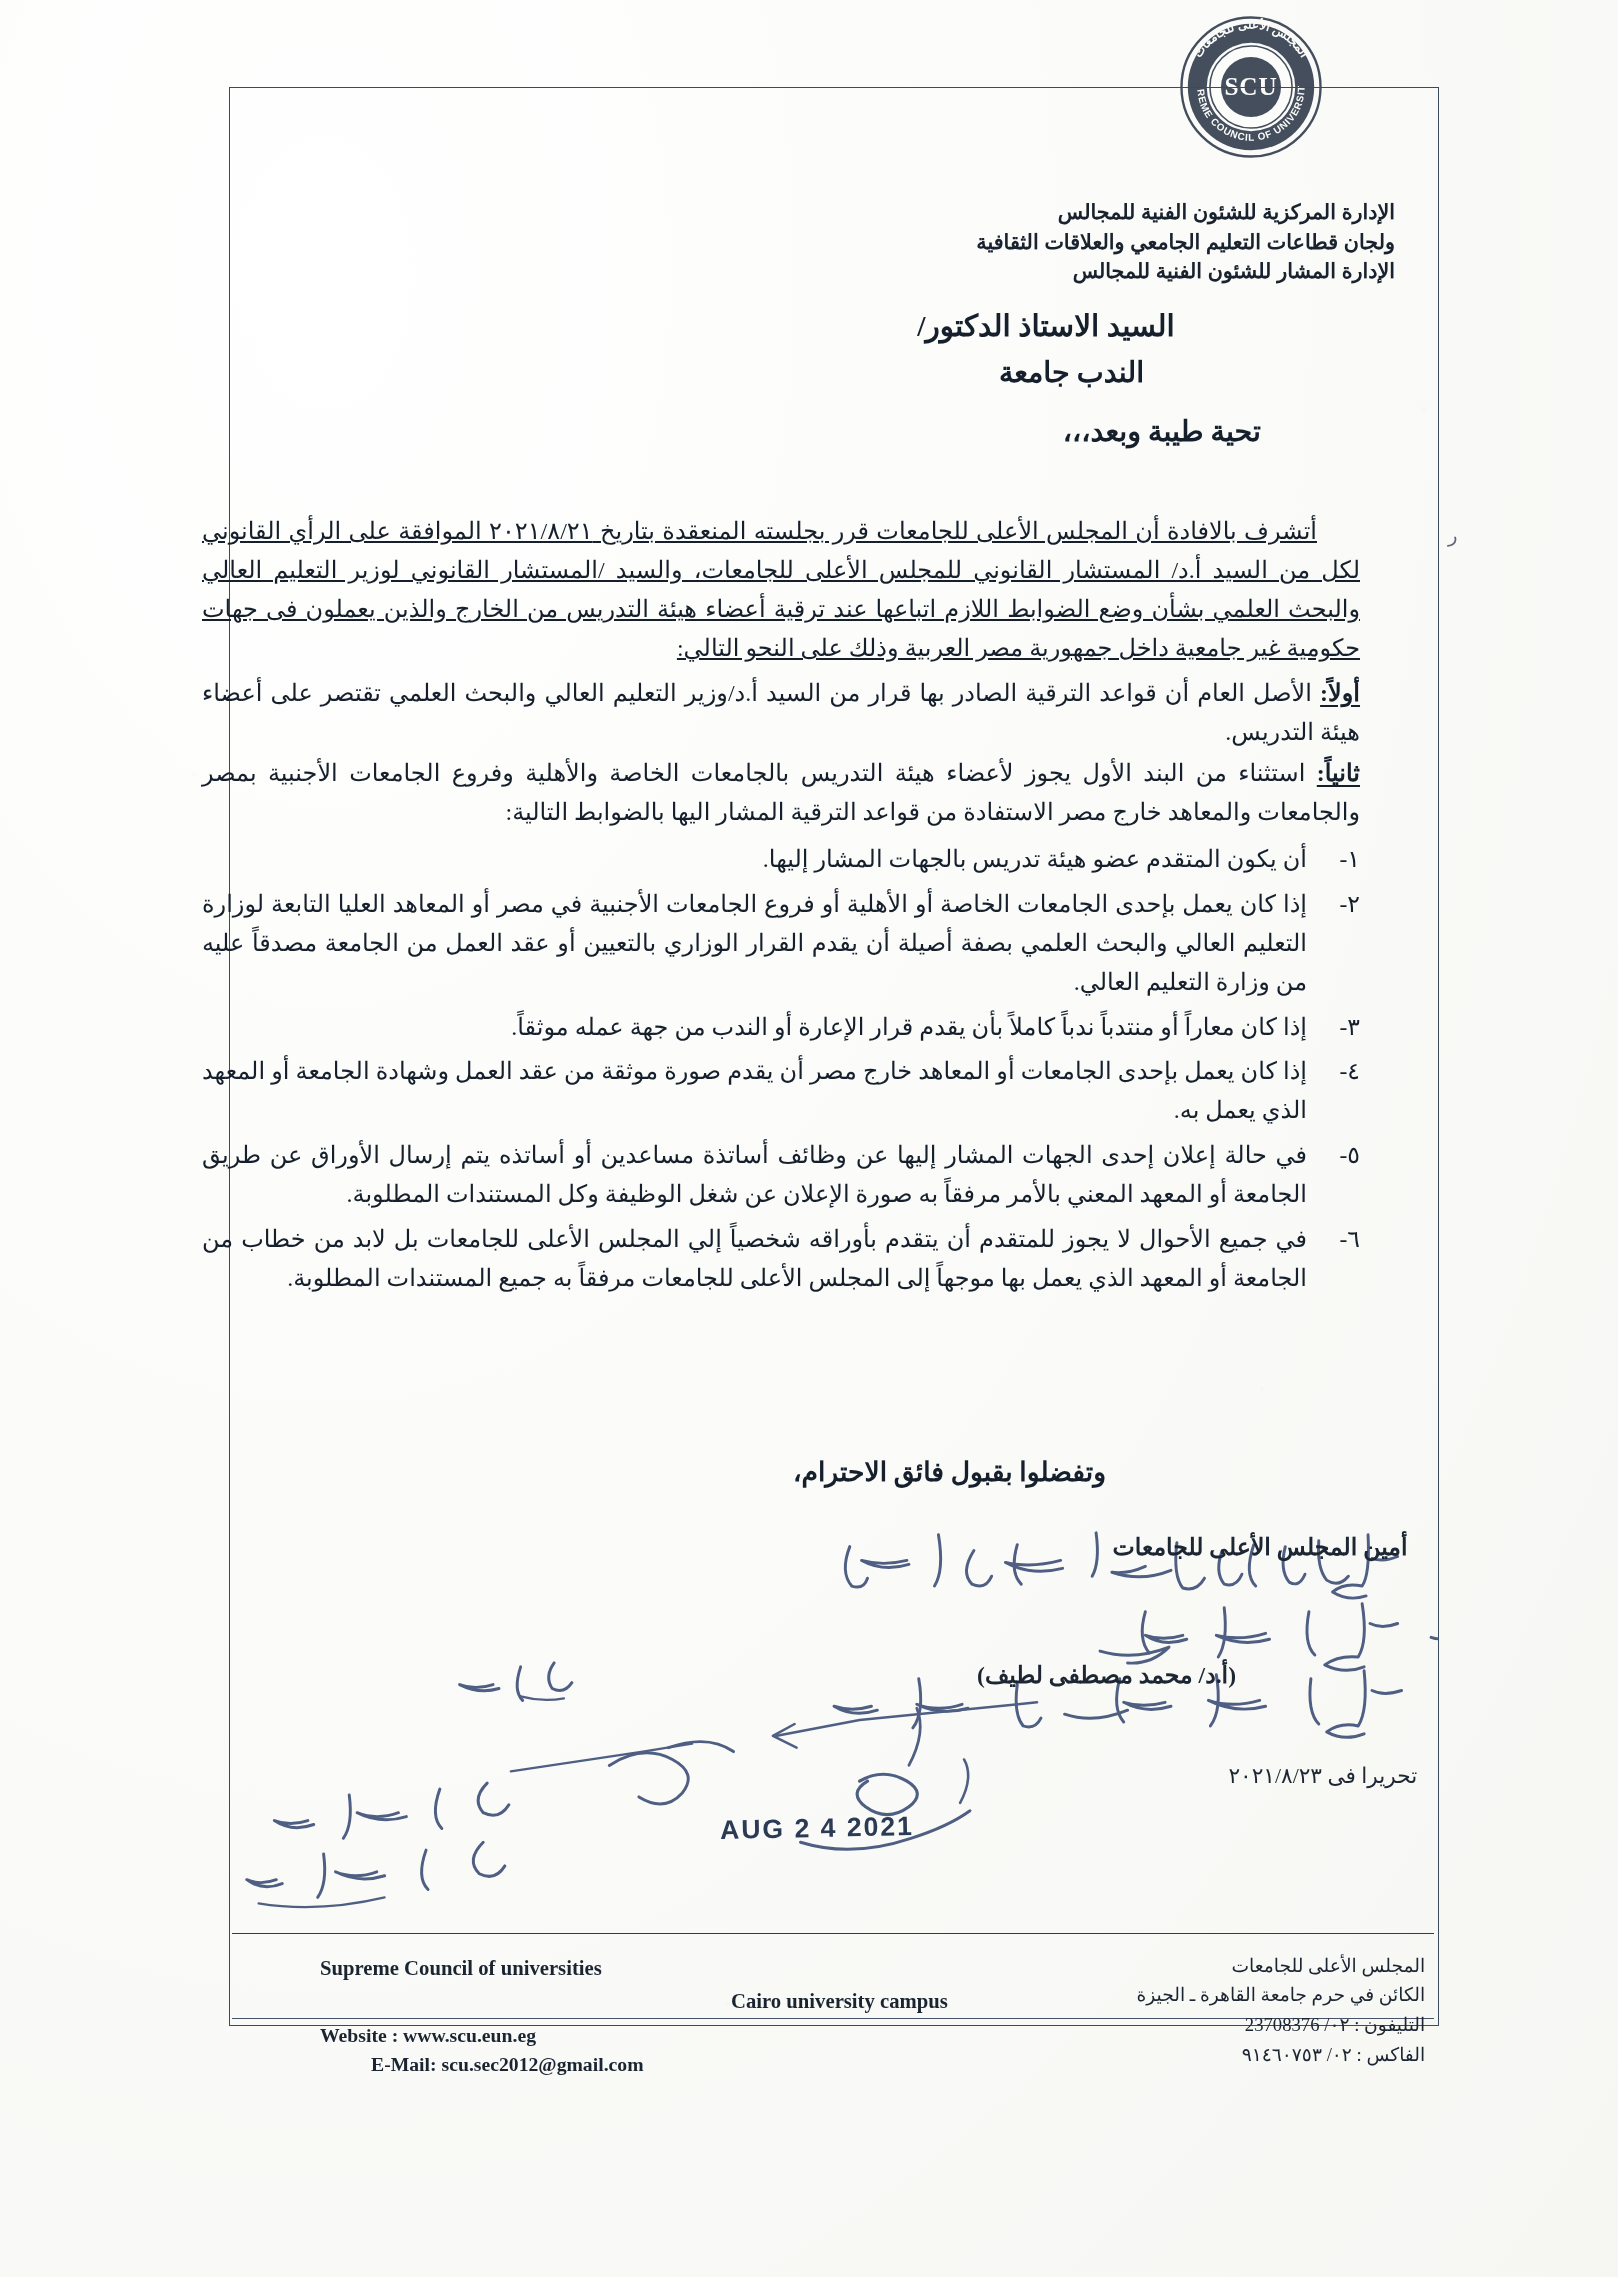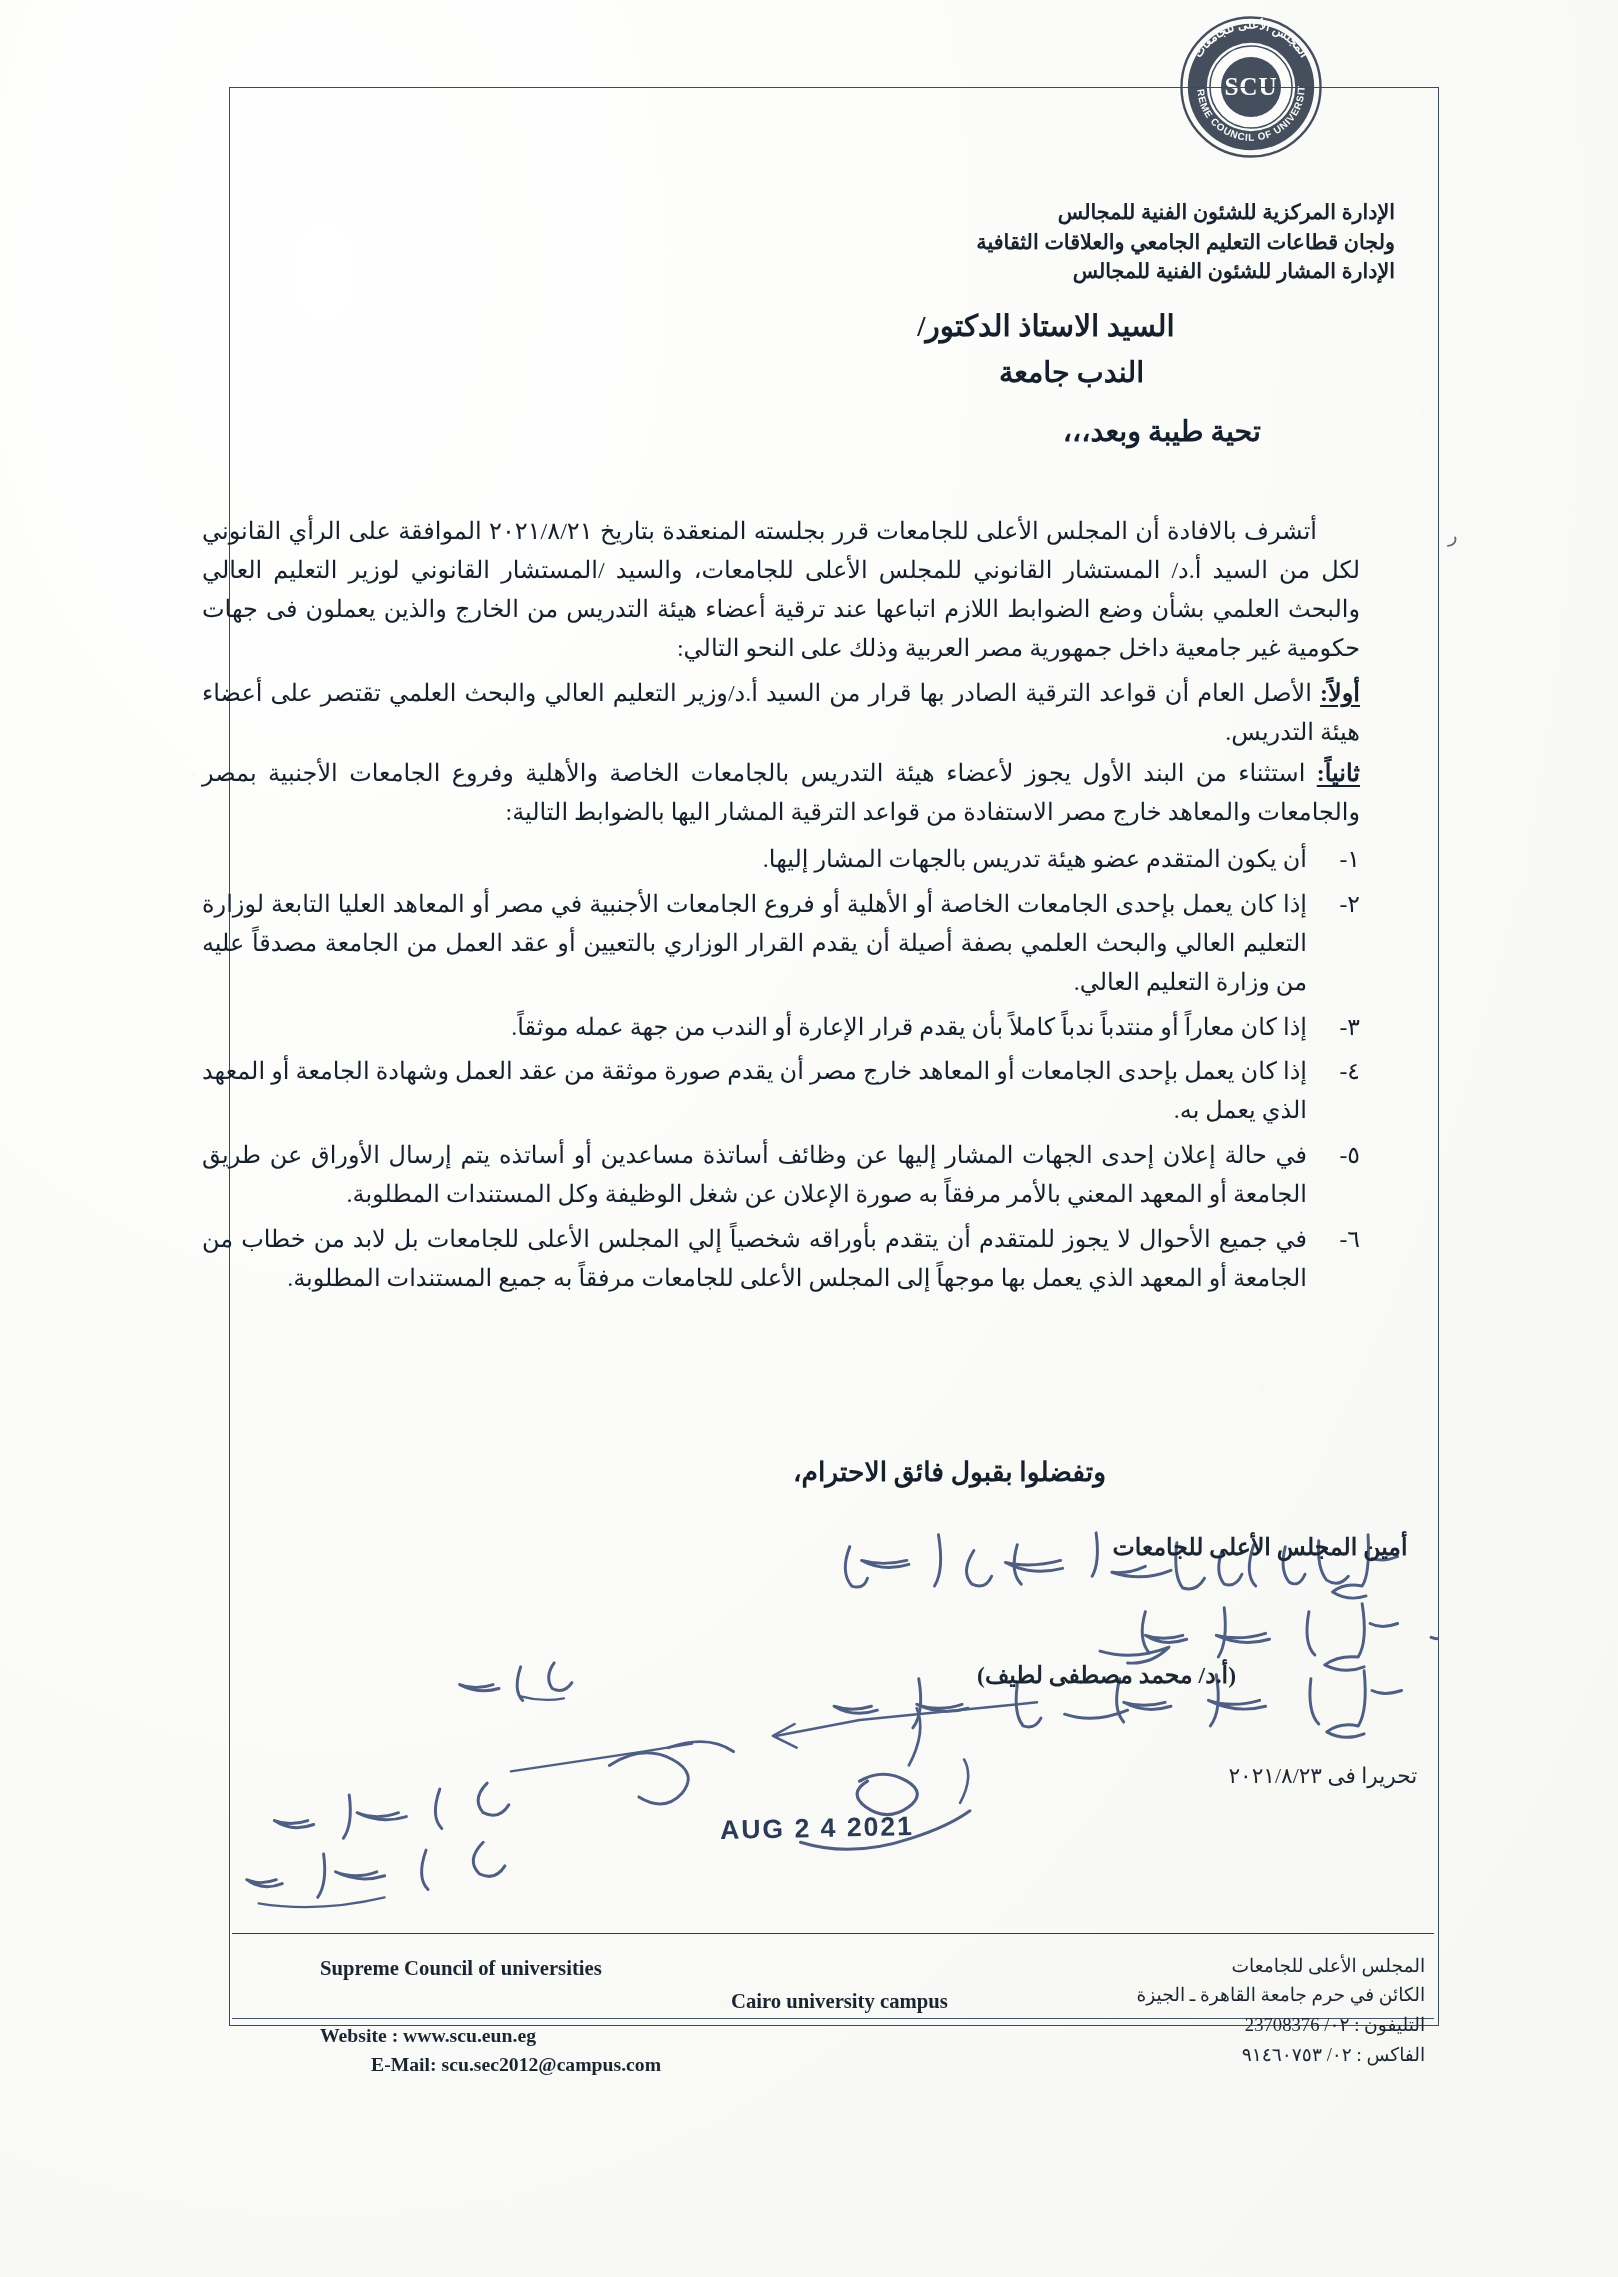--- a/index.html
+++ b/index.html
@@ -93,21 +93,21 @@
     position:absolute;
     right:258px;top:512px;
     width:1158px;
     font-family:"Liberation Serif", serif;
     color:#16202d;
     font-size:24px;
     line-height:39px;
     text-align:justify;
     text-justify:inter-word;
   }
-  .para{margin:0 0 5.9px 0;text-indent:43px;}
+  .para{margin:0 0 5.9px 0;text-indent:43px;text-decoration:underline;}
 
   .clause{margin:0 0 2px 0;}
   .clause .lead{font-weight:700;text-decoration:underline;text-underline-offset:3.9px;}
 
   
   ol.items{
     list-style:none;
     margin:7.9px 0 0 0;padding:0;
   }
   ol.items li{
@@ -382,21 +382,21 @@
       <span>تحريرا فى</span>
       <span>٢٠٢١/٨/٢٣</span>
     </div>
     <div class="stamp-date">AUG 2 4 2021</div>
   </div>
 
   <div class="footer">
     <div class="f-en-title">Supreme Council of universities</div>
     <div class="f-en-campus">Cairo university campus</div>
     <div class="f-en-web">Website : www.scu.eun.eg</div>
-    <div class="f-en-mail">E-Mail: scu.sec2012@campus.com</div>
+    <div class="f-en-mail">E-Mail: scu.sec2012@gmail.com</div>
     <div class="f-ar">
       <div>المجلس الأعلى للجامعات</div>
       <div>الكائن في حرم جامعة القاهرة ـ الجيزة</div>
       <div>التليفون : ٠٢/ 23708376</div>
       <div>الفاكس : ٠٢/ ٩١٤٦٠٧٥٣</div>
     </div>
   </div>
 </div>
 
 

